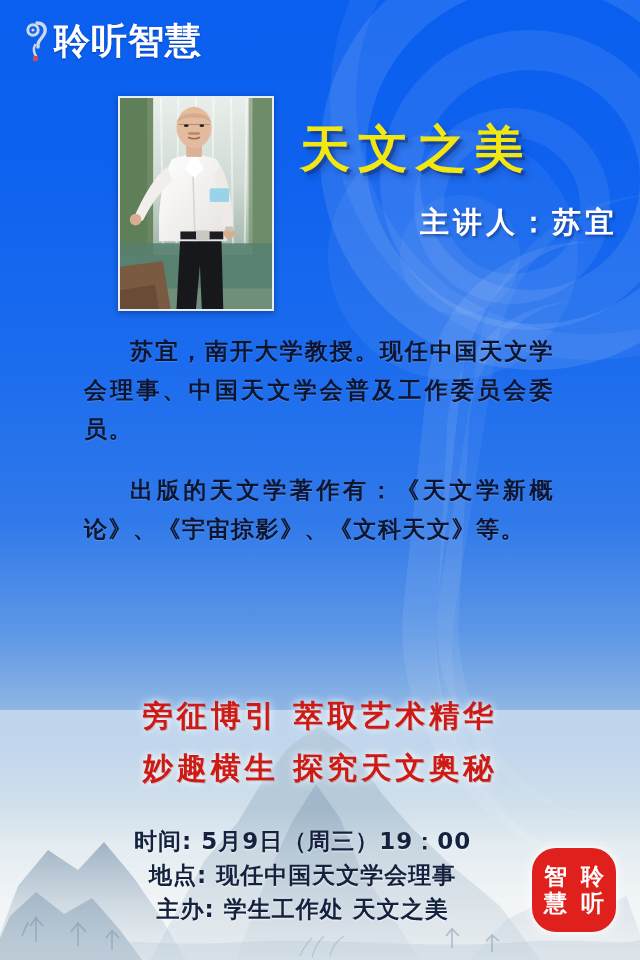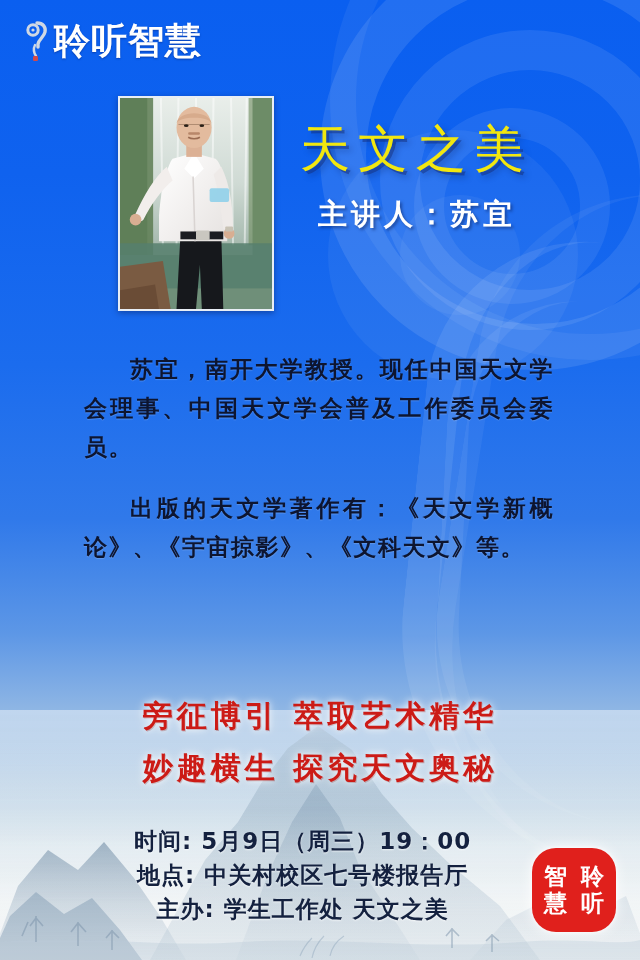--- a/index.html
+++ b/index.html
@@ -97,35 +97,36 @@
     width:156px;height:215px;
     border:2px solid #e8eef5;
     box-shadow:0 2px 6px rgba(0,0,40,.35);
     overflow:hidden;background:#6d8f74;
   }
   .photo svg{display:block;width:100%;height:100%;}
 
   
   .title{
     position:absolute;left:300px;top:124px;width:300px;
-    font-size:50px;font-weight:normal;color:#f2e70f;
+    font-size:50px;font-weight:bold;color:#f2e70f;
     letter-spacing:8px;line-height:1;
     text-shadow:3px 3px 0 rgba(20,40,110,.45), 5px 5px 6px rgba(10,30,90,.35);
     font-family:"DejaVu Sans","Liberation Sans",sans-serif;
   }
   .subtitle{
-    position:absolute;left:318px;top:200px;width:300px;
+    position:absolute;left:318px;top:208px;width:300px;
     font-size:29px;font-weight:bold;color:#ffffff;
     letter-spacing:4px;line-height:1;
     text-shadow:2px 2px 3px rgba(10,30,90,.5);
+    text-align:right;
   }
 
   
   .bio{
-    position:absolute;left:84px;top:350px;width:470px;
+    position:absolute;left:84px;top:332px;width:470px;
     color:#0d1530;font-size:23px;line-height:39px;
     letter-spacing:1.5px;font-weight:bold;
     text-align:justify;
     font-family:"DejaVu Sans","Liberation Sans",sans-serif;
     text-shadow:0 1px 1px rgba(255,255,255,.18);
   }
   .bio p{margin:0 0 22px 0;text-indent:2em;}
   .bio p:last-child{margin-bottom:7px;font-family:Liberation Serif, serif;}
 
   
@@ -314,21 +315,21 @@
     <p>出版的天文学著作有：《天文学新概论》、《宇宙掠影》、《文科天文》等。</p>
   </div>
 
   <div class="slogans">
     <div class="slogan">旁征博引  萃取艺术精华</div>
     <div class="slogan">妙趣横生  探究天文奥秘</div>
   </div>
 
   <div class="info">
     <div>时间: 5月9日（周三）19：00</div>
-    <div>地点: 中关村校区七号楼报告厅</div>
+    <div>地点: 现任中国天文学会理事</div>
     <div>主办: 学生工作处 天文之美</div>
   </div>
 
   <div class="seal">
     <span class="seal-col">智慧</span>
     <span class="seal-col">聆听</span>
   </div>
 
 </div>
 

